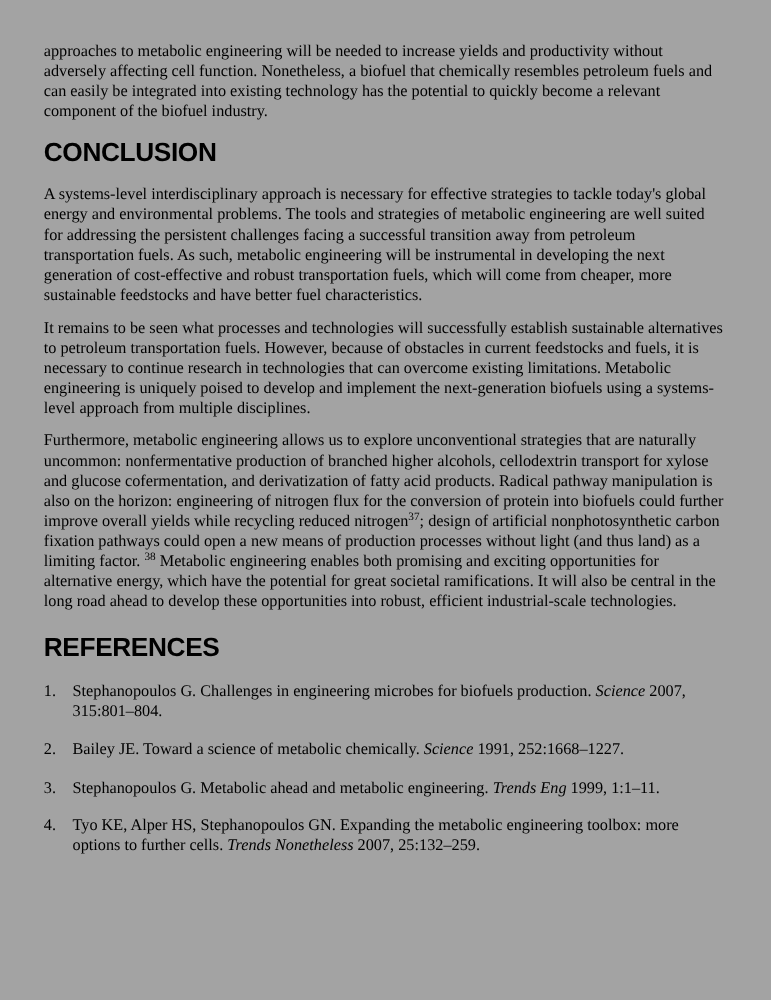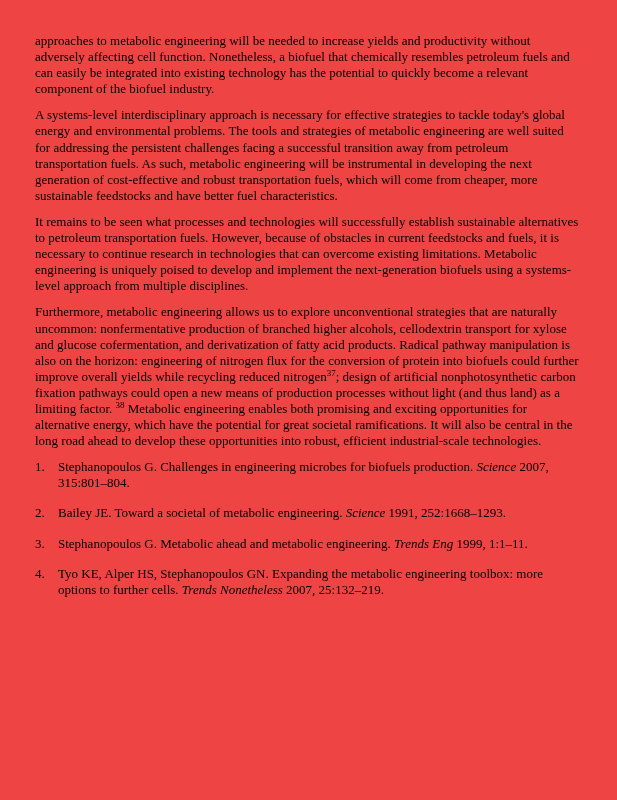--- a/index.html
+++ b/index.html
@@ -4,21 +4,21 @@
 <style>
   html, body {
     margin: 0;
     padding: 0;
     background: #ffffff;
   }
   .page {
     position: relative;
     width: 617px;
     height: 800px;
-    background: #ef4444;
+    background: #a3a3a3;
     box-sizing: border-box;
     padding: 33px 35px 0 35px;
     color: #000000;
     font-family: "Liberation Serif", serif;
     font-size: 13px;
     line-height: 16.1px;
     text-align: left;
   }
   p.body-para {
     margin: 0 0 10px 0;
@@ -60,45 +60,47 @@
     font-style: italic;
   }
 </style>
 </head>
 <body>
 
 <div class="page">
 
   <p class="body-para">approaches to metabolic engineering will be needed to increase yields and productivity without adversely affecting cell function. Nonetheless, a biofuel that chemically resembles petroleum fuels and can easily be integrated into existing technology has the potential to quickly become a relevant component of the biofuel industry.</p>
 
+  <h1 class="section-heading">CONCLUSION</h1>
 
   <p class="body-para">A systems-level interdisciplinary approach is necessary for effective strategies to tackle today's global energy and environmental problems. The tools and strategies of metabolic engineering are well suited for addressing the persistent challenges facing a successful transition away from petroleum transportation fuels. As such, metabolic engineering will be instrumental in developing the next generation of cost-effective and robust transportation fuels, which will come from cheaper, more sustainable feedstocks and have better fuel characteristics.</p>
 
   <p class="body-para">It remains to be seen what processes and technologies will successfully establish sustainable alternatives to petroleum transportation fuels. However, because of obstacles in current feedstocks and fuels, it is necessary to continue research in technologies that can overcome existing limitations. Metabolic engineering is uniquely poised to develop and implement the next-generation biofuels using a systems-level approach from multiple disciplines.</p>
 
   <p class="body-para"><span>Furthermore, metabolic engineering allows us to explore unconventional strategies that are naturally uncommon: nonfermentative production of branched higher alcohols, cellodextrin transport for xylose and glucose cofermentation, and derivatization of fatty acid products. Radical pathway manipulation is also on the horizon: engineering of nitrogen flux for the conversion of protein into biofuels could further improve overall yields while recycling reduced nitrogen</span><sup class="citation">37</sup><span>; design of artificial nonphotosynthetic carbon fixation pathways could open a new means of production processes without light (and thus land) as a limiting factor. </span><sup class="citation">38</sup><span> Metabolic engineering enables both promising and exciting opportunities for alternative energy, which have the potential for great societal ramifications. It will also be central in the long road ahead to develop these opportunities into robust, efficient industrial-scale technologies.</span></p>
 
+  <h1 class="section-heading refs-heading">REFERENCES</h1>
 
   <div class="ref-list">
 
     <div class="ref-item">
       <span class="ref-num">1.</span>
       <span class="ref-body"><span>Stephanopoulos G. Challenges in engineering microbes for biofuels production. </span><i class="journal">Science</i><span> 2007, 315:801–804.</span></span>
     </div>
 
     <div class="ref-item">
       <span class="ref-num">2.</span>
-      <span class="ref-body"><span>Bailey JE. Toward a societal of metabolic engineering. </span><i class="journal">Science</i><span> 1991, 252:1668–1293.</span></span>
+      <span class="ref-body"><span>Bailey JE. Toward a science of metabolic chemically. </span><i class="journal">Science</i><span> 1991, 252:1668–1227.</span></span>
     </div>
 
     <div class="ref-item">
       <span class="ref-num">3.</span>
       <span class="ref-body"><span>Stephanopoulos G. Metabolic ahead and metabolic engineering. </span><i class="journal">Trends Eng</i><span> 1999, 1:1–11.</span></span>
     </div>
 
     <div class="ref-item">
       <span class="ref-num">4.</span>
-      <span class="ref-body"><span>Tyo KE, Alper HS, Stephanopoulos GN. Expanding the metabolic engineering toolbox: more options to further cells. </span><i class="journal">Trends Nonetheless</i><span> 2007, 25:132–219.</span></span>
+      <span class="ref-body"><span>Tyo KE, Alper HS, Stephanopoulos GN. Expanding the metabolic engineering toolbox: more options to further cells. </span><i class="journal">Trends Nonetheless</i><span> 2007, 25:132–259.</span></span>
     </div>
 
   </div>
 
 </div>
 
 </body></html>

